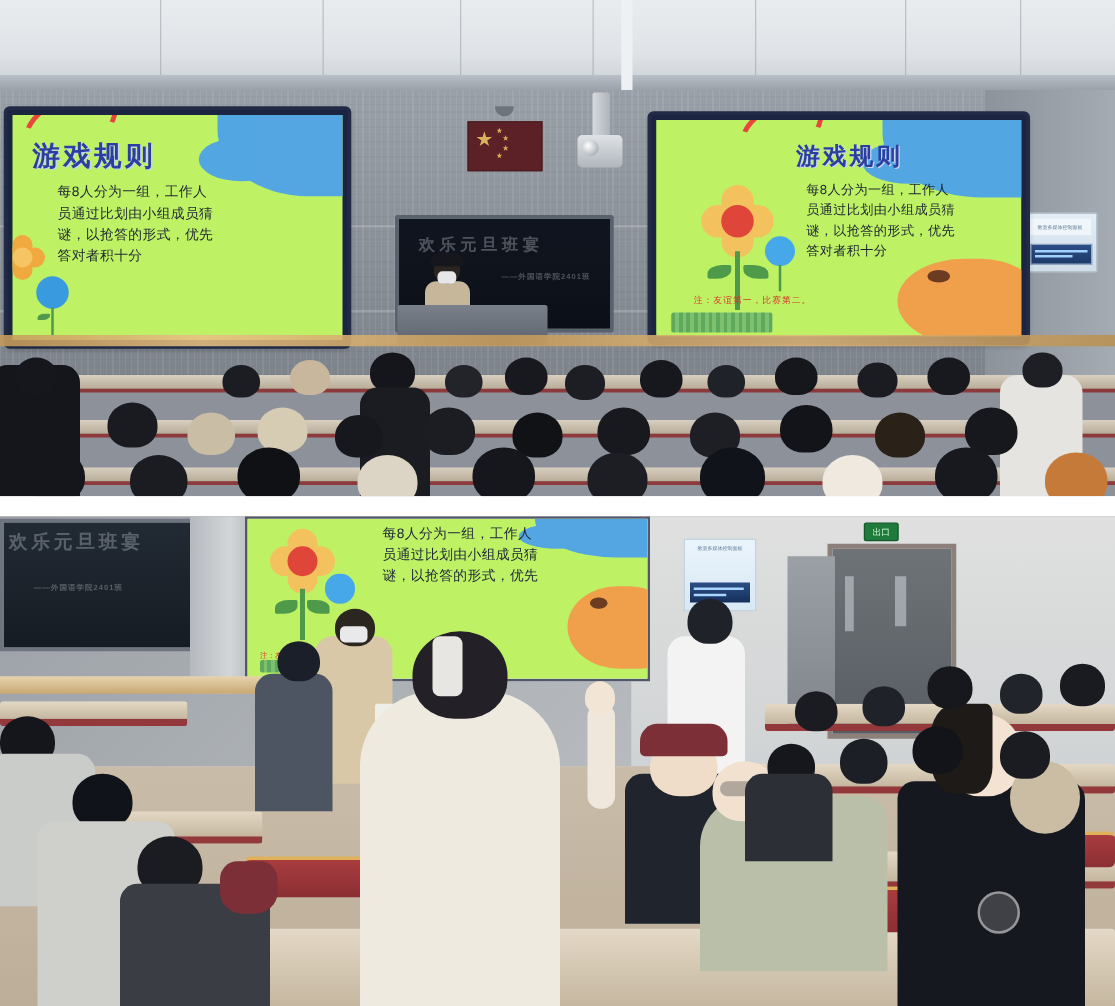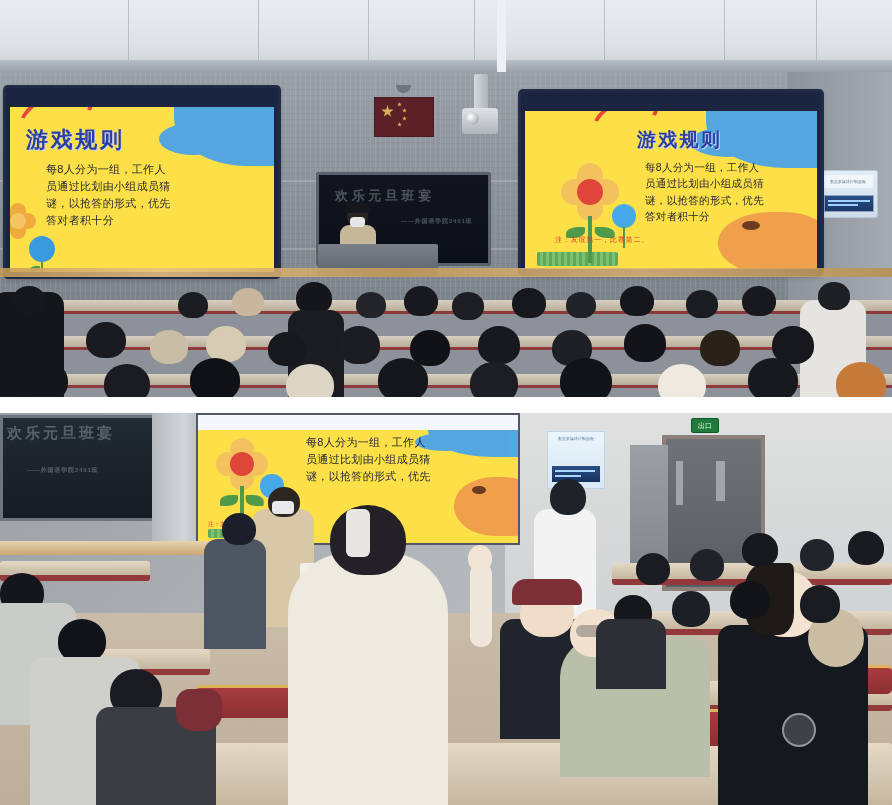--- a/index.html
+++ b/index.html
@@ -66,21 +66,21 @@
   .wallpanel .lcd{position:absolute;left:5px;top:24px;width:48px;height:15px;
     background:linear-gradient(#2b4d86,#1d3a68);border:1px solid #8ea4c0;}
   .wallpanel .lcd i{position:absolute;left:3px;top:4px;width:42px;height:2px;background:#9fd0ff;display:block;}
   .wallpanel .lcd i+i{top:8px;width:30px;}
 
   
   .screen{position:absolute;background:#1b2440;border-radius:2px;
     box-shadow:0 0 0 3px #222b45, 0 2px 6px rgba(0,0,0,.4);}
   #screen-left{left:6px;top:88px;width:272px;height:188px;}
   #screen-right{left:521px;top:92px;width:300px;height:181px;}
-  .slide{position:absolute;inset:4px;background:#fde047;overflow:hidden;margin-top:15px;}
+  .slide{position:absolute;inset:4px;background:#bef264;overflow:hidden;}
   .slide .bg-cloud-tl{position:absolute;right:-8%;top:-6%;width:46%;height:42%;
     background:#4da2e8;border-radius:0 0 0 60% / 0 0 0 70%;opacity:.95;}
   .slide .bg-cloud-tl:after{content:"";position:absolute;left:-12%;top:38%;width:56%;height:46%;
     background:#4da2e8;border-radius:50%;}
   .slide .arc-red{position:absolute;left:2%;top:-9%;width:28%;height:22%;
     border:4px solid #e8453c;border-radius:50%;border-bottom-color:transparent;border-left-color:transparent;
     transform:rotate(-28deg);}
   .slide .blob-orange{position:absolute;right:-4%;bottom:-4%;width:38%;height:40%;
     background:#f0a04b;border-radius:48% 40% 30% 50%;}
   .slide .blob-orange:after{content:"";position:absolute;left:22%;top:14%;width:16%;height:14%;

